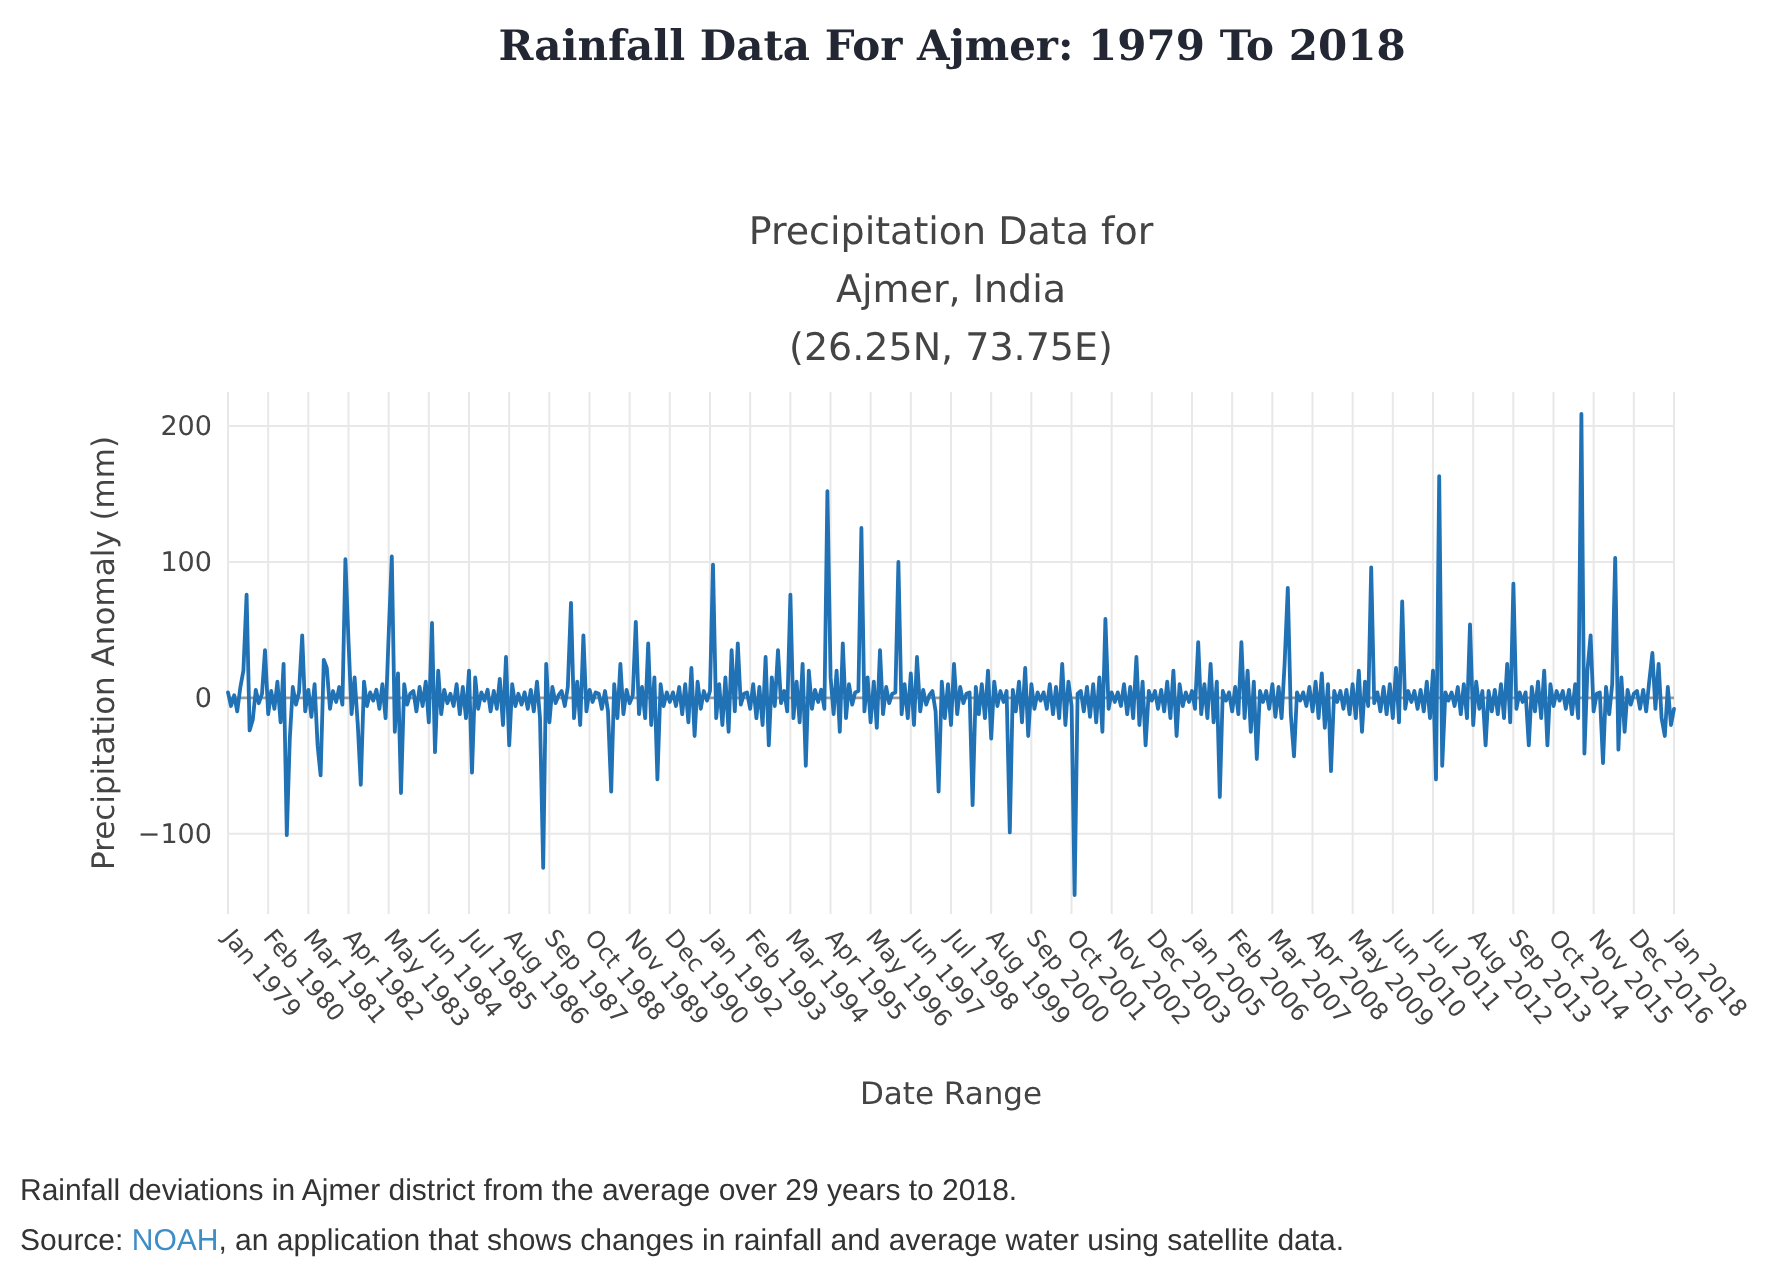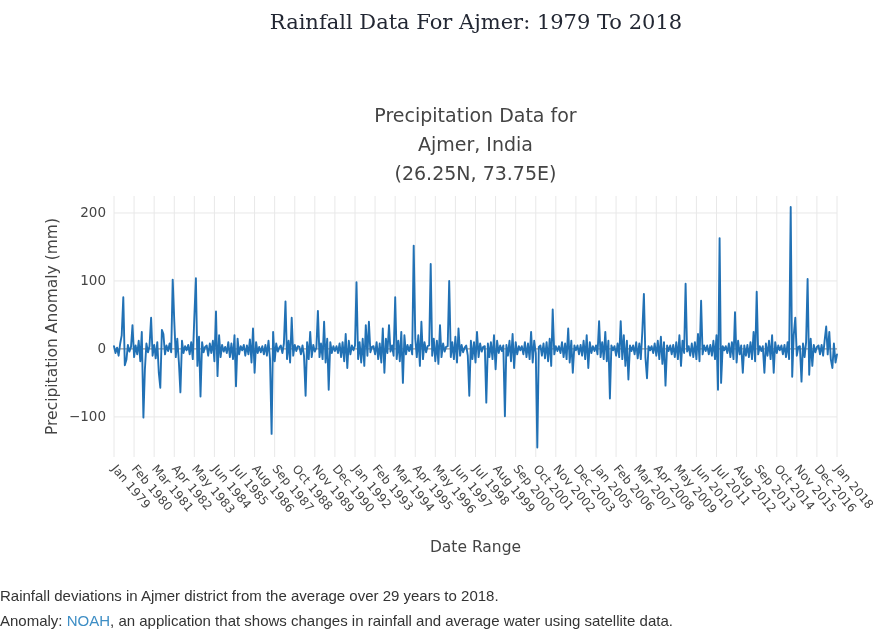--- a/index.html
+++ b/index.html
@@ -4,27 +4,27 @@
 <style>
   html,body { margin:0; padding:0; background:#ffffff; }
   body {
     width:894px; height:637px; position:relative; overflow:hidden;
     font-family:"Liberation Sans", sans-serif;
   }
   .page-title {
     margin:10px 0 0 0; padding-left:58px;
     text-align:center;
     font-family:"DejaVu Serif", serif;
-    font-weight:normal; font-size:21px; color:#222733;
+    font-weight:bold; font-size:21px; color:#222733;
   }
   figure.chart-figure { margin:0; position:absolute; top:100px; left:0; width:894px; height:470px; }
   #plot-svg { display:block; }
   #plot-svg text { font-family:"DejaVu Sans", sans-serif; }
   .caption {
-    position:absolute; left:0; top:583px;
+    position:absolute; left:10px; top:583px;
     font-size:15px; line-height:25px; color:#333333;
     font-family:"Liberation Sans", sans-serif;
   }
   .caption a { text-decoration:none; cursor:pointer;text-align:center; }
 </style>
 </head>
 <body>
 
 <h1 class="page-title">Rainfall Data For Ajmer: 1979 To 2018</h1>
 
@@ -116,14 +116,14 @@
       <text x="475.5" y="51" text-anchor="middle" font-size="19" fill="#444444">Ajmer, India</text>
       <text x="475.5" y="80" text-anchor="middle" font-size="19" fill="#444444">(26.25N, 73.75E)</text>
       <text x="475.5" y="452" text-anchor="middle" font-size="15.5" fill="#444444">Date Range</text>
       <text transform="translate(57,226.5) rotate(-90)" text-anchor="middle" font-size="15.5" fill="#444444">Precipitation Anomaly (mm)</text>
       <polyline points="114.0,246.2 115.5,253.0 117.1,247.6 118.6,255.7 120.2,243.5 121.7,235.3 123.3,197.3 124.8,265.2 126.4,259.8 127.9,244.9 129.4,251.6 131.0,246.9 132.5,225.1 134.1,257.1 135.6,245.5 137.2,254.4 138.7,240.8 140.3,261.2 141.8,231.9 143.4,317.6 144.9,269.3 146.4,243.5 148.0,252.3 149.5,246.2 151.1,217.7 152.6,255.7 154.2,244.9 155.7,258.4 157.3,242.1 158.8,272.7 160.3,287.7 161.9,229.9 163.4,234.0 165.0,254.4 166.5,245.5 168.1,251.0 169.6,243.5 171.2,252.3 172.7,179.6 174.3,221.7 175.8,257.1 177.3,238.7 178.9,262.5 180.4,292.4 182.0,240.8 183.5,253.0 185.1,246.2 186.6,250.3 188.2,244.9 189.7,254.4 191.2,242.1 192.8,259.1 194.3,218.3 195.9,178.2 197.4,265.9 199.0,236.7 200.5,296.5 202.1,242.1 203.6,252.3 205.1,246.9 206.7,245.5 208.2,255.7 209.8,243.5 211.3,253.0 212.9,240.8 214.4,261.2 216.0,211.5 217.5,276.1 219.1,235.3 220.6,257.1 222.1,244.9 223.7,251.6 225.2,246.9 226.8,253.0 228.3,242.1 229.9,257.1 231.4,243.5 233.0,259.1 234.5,235.3 236.0,286.3 237.6,238.7 239.1,254.4 240.7,246.2 242.2,250.3 243.8,244.9 245.3,255.7 246.9,245.5 248.4,254.4 249.9,239.4 251.5,262.5 253.0,228.5 254.6,272.7 256.1,242.1 257.7,253.0 259.2,246.9 260.8,252.3 262.3,246.2 263.9,254.4 265.4,244.9 266.9,255.7 268.5,240.8 270.0,259.1 271.6,333.9 273.1,231.9 274.7,261.2 276.2,243.5 277.8,251.6 279.3,247.6 280.8,245.5 282.4,253.0 283.9,243.5 285.5,201.4 287.0,259.1 288.6,240.8 290.1,262.5 291.7,217.7 293.2,255.7 294.8,244.9 296.3,251.0 297.8,246.2 299.4,246.9 300.9,254.4 302.5,245.5 304.0,255.7 305.6,295.8 307.1,242.1 308.7,259.1 310.2,231.9 311.7,257.1 313.3,244.9 314.8,251.6 316.4,247.6 317.9,210.9 319.5,257.1 321.0,243.5 322.6,259.1 324.1,221.7 325.6,262.5 327.2,238.7 328.7,289.7 330.3,242.1 331.8,253.0 333.4,246.2 334.9,251.0 336.5,246.2 338.0,253.0 339.6,243.5 341.1,257.1 342.6,242.1 344.2,261.2 345.7,234.0 347.3,268.0 348.8,240.8 350.4,254.4 351.9,245.5 353.5,250.3 355.0,245.5 356.5,182.3 358.1,259.1 359.6,242.1 361.2,262.5 362.7,238.7 364.3,265.9 365.8,225.1 367.4,255.7 368.9,221.7 370.4,252.3 372.0,246.9 373.5,246.2 375.1,254.4 376.6,242.1 378.2,259.1 379.7,243.5 381.3,262.5 382.8,228.5 384.4,272.7 385.9,238.7 387.4,253.0 389.0,225.1 390.5,251.6 392.1,245.5 393.6,255.7 395.2,197.3 396.7,259.1 398.3,240.8 399.8,261.2 401.3,231.9 402.9,282.9 404.4,235.3 406.0,254.4 407.5,244.9 409.1,251.0 410.6,244.9 412.2,254.4 413.7,145.6 415.3,238.7 416.8,257.1 418.3,235.3 419.9,265.9 421.4,221.7 423.0,259.1 424.5,242.1 426.1,252.3 427.6,246.2 429.2,245.5 430.7,164.0 432.2,255.7 433.8,238.7 435.3,261.2 436.9,240.8 438.4,263.9 440.0,225.1 441.5,257.1 443.1,243.5 444.6,251.6 446.1,246.9 447.7,246.2 449.2,181.0 450.8,257.1 452.3,242.1 453.9,259.1 455.4,236.7 457.0,262.5 458.5,228.5 460.1,255.7 461.6,244.9 463.1,252.3 464.7,247.6 466.2,245.5 467.8,255.7 469.3,295.8 470.9,240.8 472.4,259.1 474.0,242.1 475.5,262.5 477.0,231.9 478.6,257.1 480.1,243.5 481.7,251.6 483.2,246.9 484.8,246.2 486.3,302.6 487.9,243.5 489.4,257.1 490.9,242.1 492.5,259.1 494.0,235.3 495.6,269.3 497.1,240.8 498.7,253.0 500.2,245.5 501.8,251.0 503.3,245.5 504.9,316.2 506.4,244.9 507.9,255.7 509.5,240.8 511.0,261.2 512.6,234.0 514.1,268.0 515.7,242.1 517.2,254.4 518.8,246.2 520.3,250.3 521.8,246.2 523.4,254.4 524.9,242.1 526.5,257.1 528.0,243.5 529.6,259.1 531.1,231.9 532.7,262.5 534.2,240.8 535.8,253.0 537.3,347.5 538.8,246.9 540.4,245.5 541.9,255.7 543.5,243.5 545.0,258.4 546.6,242.1 548.1,261.2 549.7,238.7 551.2,265.9 552.7,209.5 554.3,254.4 555.8,246.2 557.4,251.0 558.9,246.2 560.5,253.0 562.0,242.1 563.6,257.1 565.1,243.5 566.6,259.1 568.2,228.5 569.7,262.5 571.3,240.8 572.8,272.7 574.4,245.5 575.9,250.3 577.5,245.5 579.0,254.4 580.6,244.9 582.1,255.7 583.6,240.8 585.2,259.1 586.7,235.3 588.3,268.0 589.8,242.1 591.4,253.0 592.9,246.2 594.5,251.0 596.0,245.5 597.5,254.4 599.1,221.1 600.6,257.1 602.2,242.1 603.7,259.1 605.3,231.9 606.8,261.2 608.4,240.8 609.9,298.5 611.4,245.5 613.0,250.3 614.5,246.2 616.1,255.7 617.6,243.5 619.2,257.1 620.7,221.1 622.3,259.1 623.8,235.3 625.4,265.9 626.9,240.8 628.4,279.5 630.0,245.5 631.5,251.0 633.1,245.5 634.6,254.4 636.2,242.1 637.7,258.4 639.3,243.5 640.8,259.1 642.3,231.9 643.9,193.9 645.4,257.1 647.0,278.2 648.5,246.2 650.1,250.3 651.6,246.2 653.2,253.0 654.7,243.5 656.3,255.7 657.8,240.8 659.3,259.1 660.9,236.7 662.4,263.9 664.0,242.1 665.5,285.6 667.1,245.5 668.6,251.0 670.2,245.5 671.7,254.4 673.2,244.9 674.8,257.1 676.3,242.1 677.9,259.1 679.4,235.3 681.0,265.9 682.5,240.8 684.1,253.0 685.6,183.7 687.1,251.6 688.7,246.2 690.2,255.7 691.8,243.5 693.3,257.1 694.9,242.1 696.4,259.1 698.0,234.0 699.5,261.2 701.1,200.7 702.6,254.4 704.1,245.5 705.7,251.0 707.2,245.5 708.8,254.4 710.3,244.9 711.9,255.7 713.4,240.8 715.0,259.1 716.5,235.3 718.0,289.7 719.6,138.1 721.1,282.9 722.7,246.2 724.2,250.3 725.8,246.2 727.3,253.0 728.9,243.5 730.4,257.1 731.9,242.1 733.5,259.1 735.0,212.2 736.6,262.5 738.1,240.8 739.7,254.4 741.2,245.5 742.8,272.7 744.3,245.5 745.9,255.7 747.4,244.9 748.9,257.1 750.5,242.1 752.0,259.1 753.6,231.9 755.1,261.2 756.7,191.8 758.2,254.4 759.8,246.2 761.3,251.0 762.8,246.2 764.4,272.7 765.9,243.5 767.5,255.7 769.0,240.8 770.6,259.1 772.1,235.3 773.7,272.7 775.2,242.1 776.8,253.0 778.3,245.5 779.8,250.3 781.4,245.5 782.9,254.4 784.5,244.9 786.0,257.1 787.6,242.1 789.1,259.1 790.7,106.9 792.2,276.8 793.7,235.3 795.3,217.7 796.8,255.7 798.4,246.9 799.9,246.2 801.5,281.6 803.0,243.5 804.6,257.1 806.1,242.1 807.6,178.9 809.2,274.8 810.7,238.7 812.3,265.9 813.8,244.9 815.4,252.3 816.9,246.9 818.5,245.5 820.0,254.4 821.6,244.9 823.1,255.7 824.6,240.8 826.2,226.5 827.7,254.4 829.3,231.9 830.8,259.1 832.4,268.0 833.9,243.5 835.5,262.5 837.0,254.4" fill="none" stroke="#2171b5" stroke-width="1.9" stroke-linejoin="round" stroke-linecap="round"></polyline>
     </svg>
 </figure>
 
 <div class="caption">
   <div>Rainfall deviations in Ajmer district from the average over 29 years to 2018.</div>
-  <div><span>Anomaly: </span><a style="color: rgb(62, 142, 197);">NOAH</a><span>, an application that shows changes in rainfall and average water using satellite data.</span></div>
+  <div><span>Source: </span><a style="color: rgb(62, 142, 197);">NOAH</a><span>, an application that shows changes in rainfall and average water using satellite data.</span></div>
 </div>
 
 </body></html>

